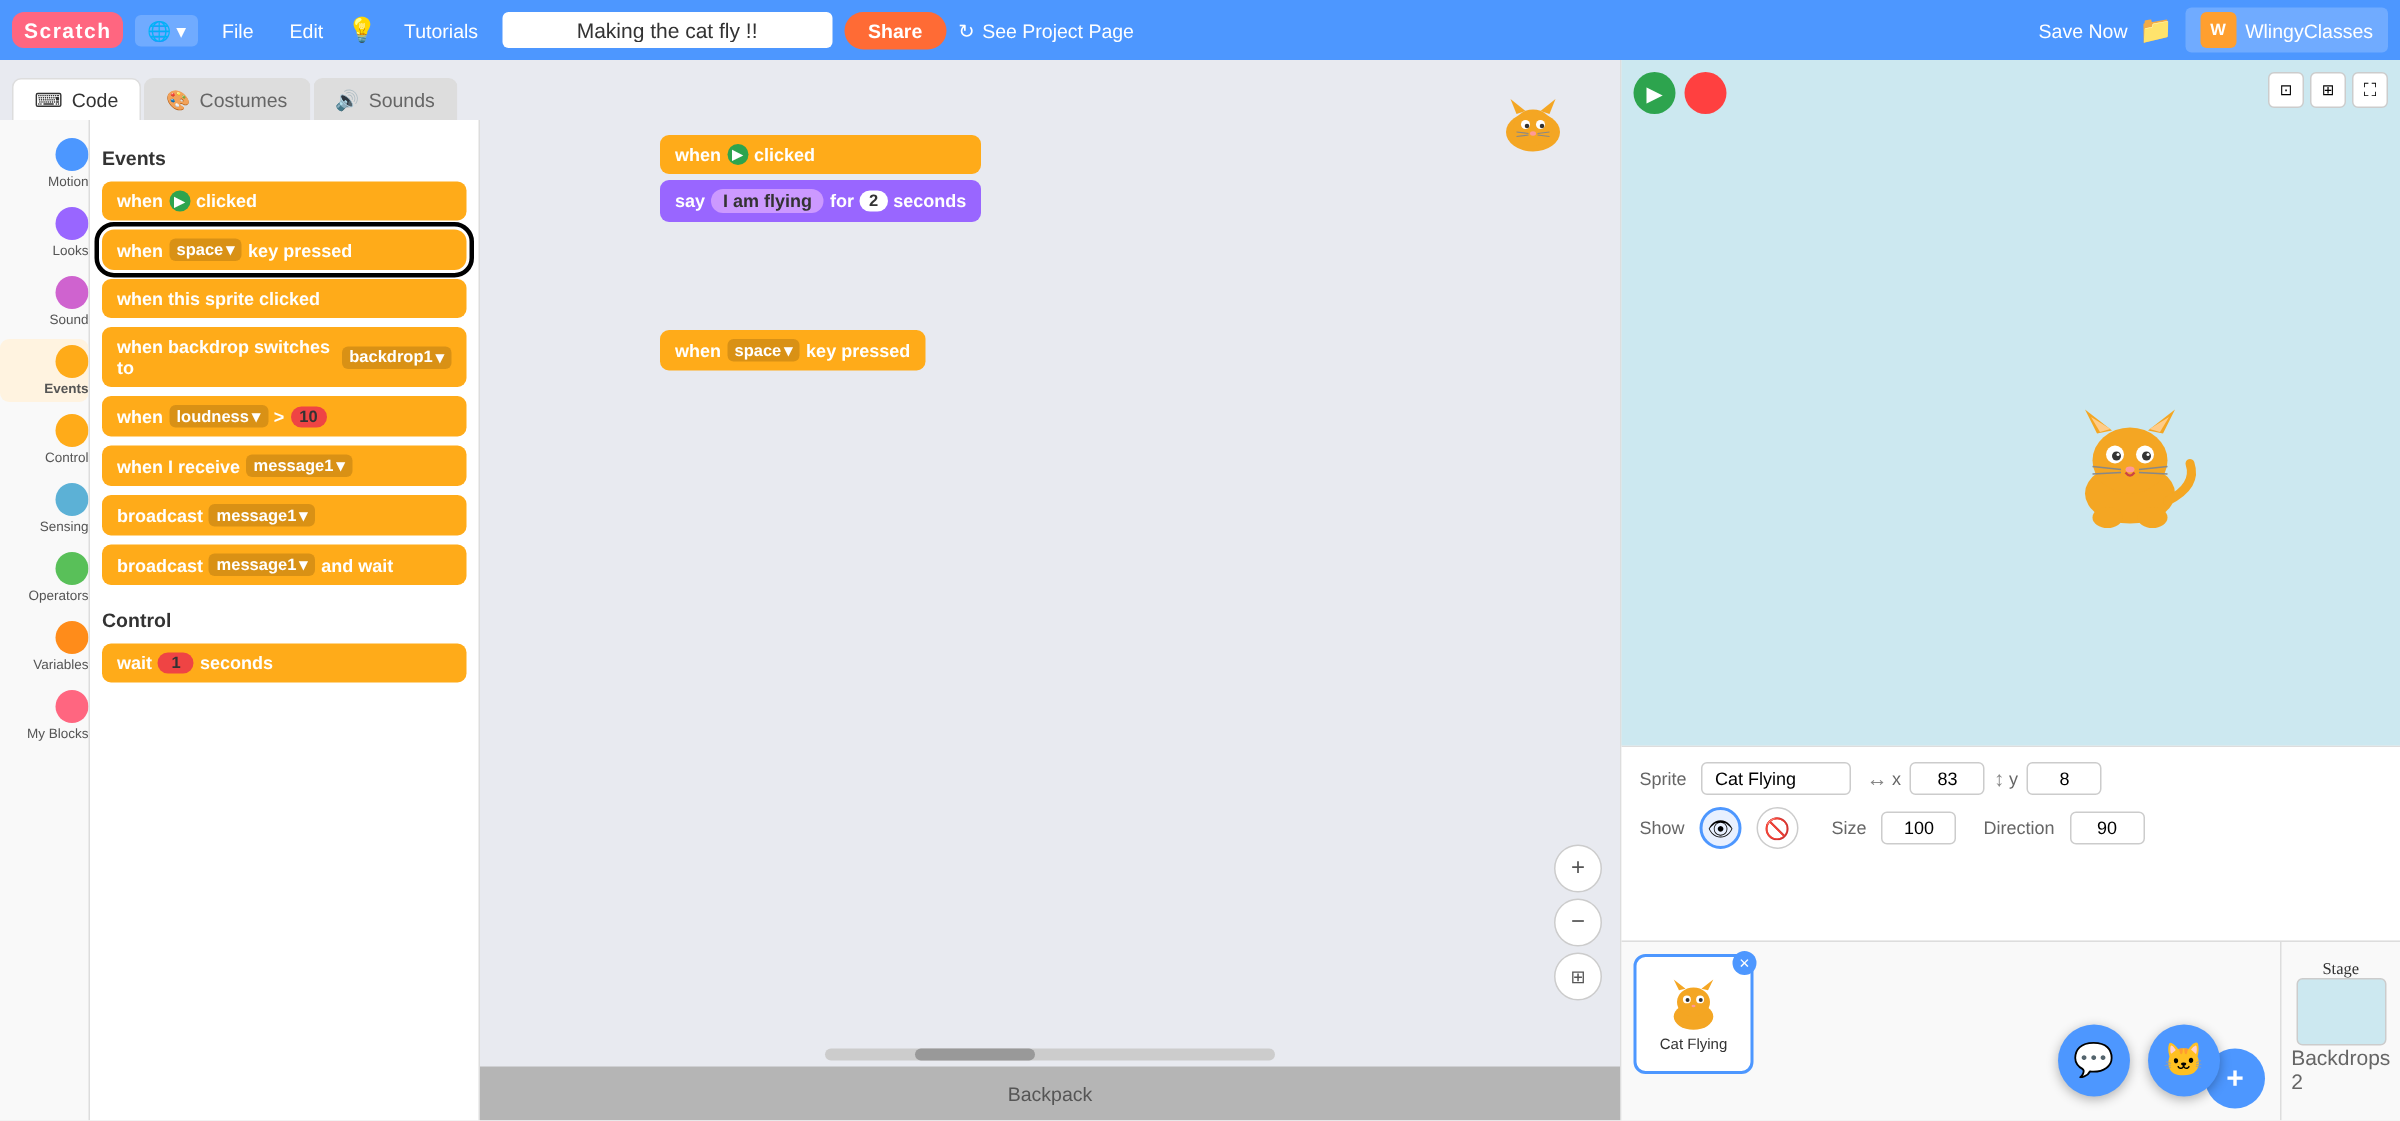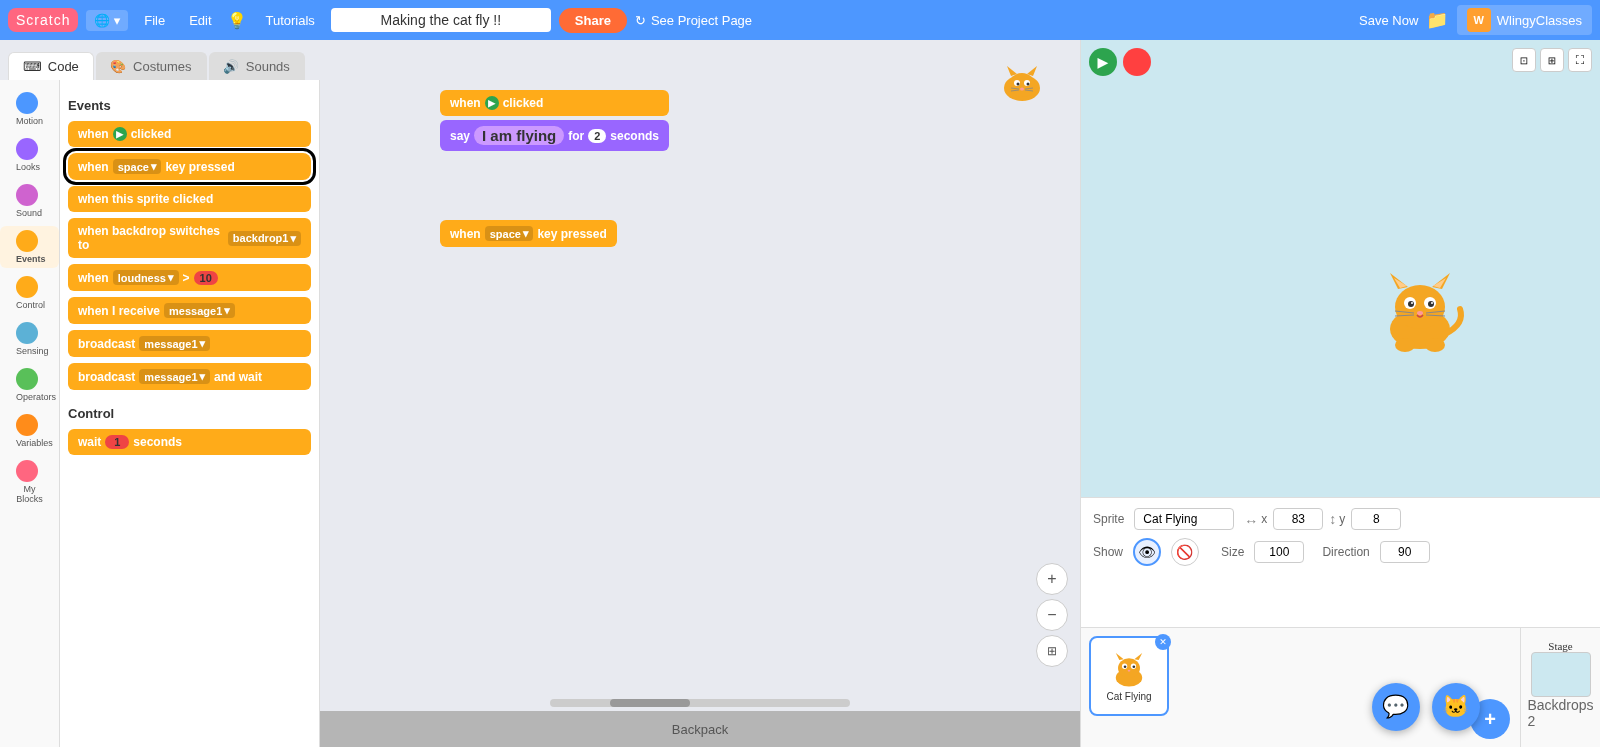--- a/index.html
+++ b/index.html
@@ -14,21 +14,21 @@
       padding: 0 8px;
       gap: 8px;
       position: relative;
       z-index: 10;
     }
     #scratch-logo {
       background: #ff6680;
       border-radius: 8px;
       padding: 4px 8px;
       color: white;
-      font-weight: normal;
+      font-weight: bold;
       font-size: 14px;
       letter-spacing: 1px;
     }
     .topbar-globe {
       background: rgba(255,255,255,0.2);
       border-radius: 4px;
       padding: 3px 8px;
       color: white;
       font-size: 13px;
       display: flex;
@@ -119,24 +119,24 @@
       display: flex;
       flex-direction: column;
       align-items: center;
       padding-top: 8px;
       border-right: 1px solid #ddd;
       overflow-y: auto;
     }
     .cat-item {
       display: flex;
       flex-direction: column;
-      align-items: flex-start;
+      align-items: flex-end;
       margin-bottom: 4px;
       cursor: pointer;
-      padding: 4px 16px;
+      padding: 4px 0;
       width: 100%;
     }
     .cat-dot {
       width: 22px; height: 22px;
       border-radius: 50%;
       margin-bottom: 2px;
     }
     .cat-label {
       font-size: 9px;
       color: #555;
@@ -245,21 +245,21 @@
       border-radius: 10px;
       padding: 1px 6px;
       color: #333;
       font-size: 11px;
     }
     .script-input-purple {
       background: #cc99ff;
       border-radius: 10px;
       padding: 1px 8px;
       color: #333;
-      font-size: 15px;
+      font-size: 12px;
       text-align: center;
     }
     .script-dropdown {
       background: rgba(0,0,0,0.15);
       border-radius: 4px;
       padding: 1px 5px;
       font-size: 11px;
       display: flex; align-items: center; gap: 2px;
     }
     .zoom-controls {

